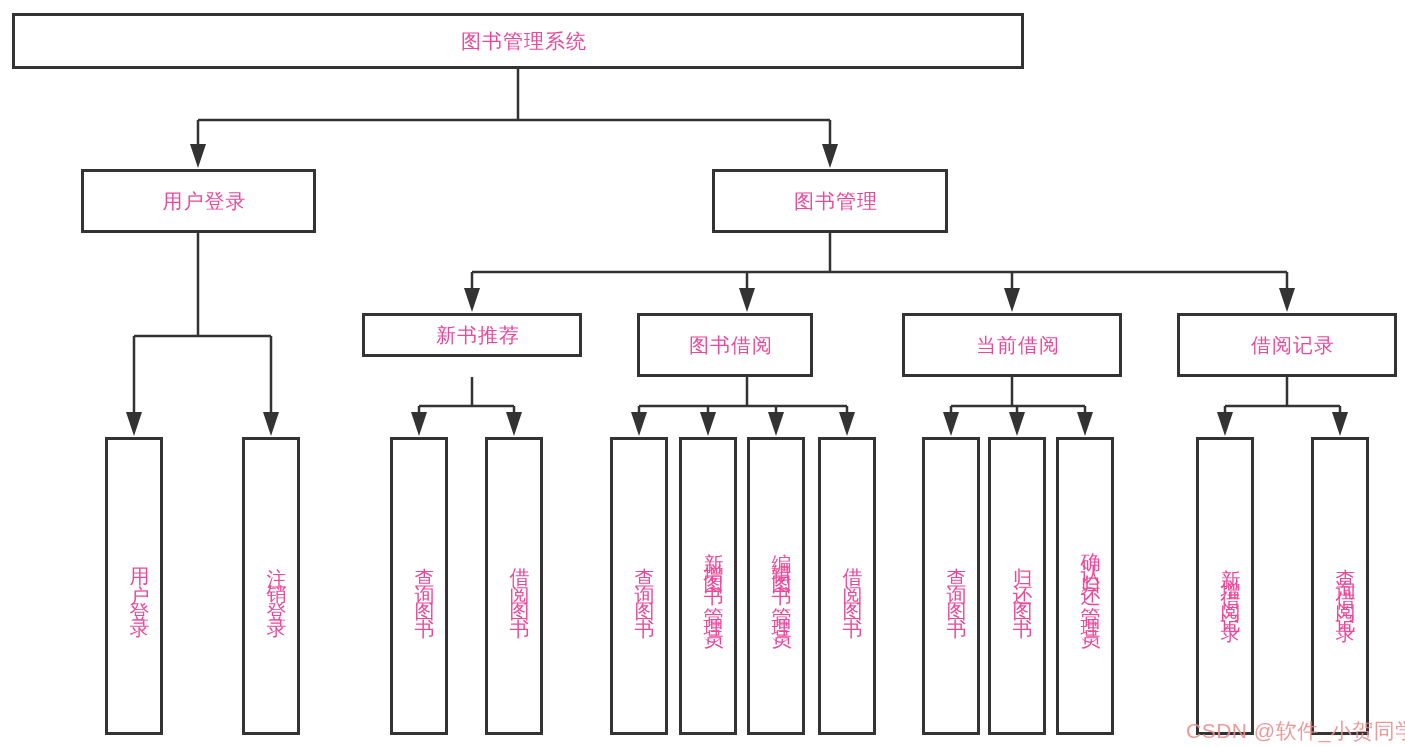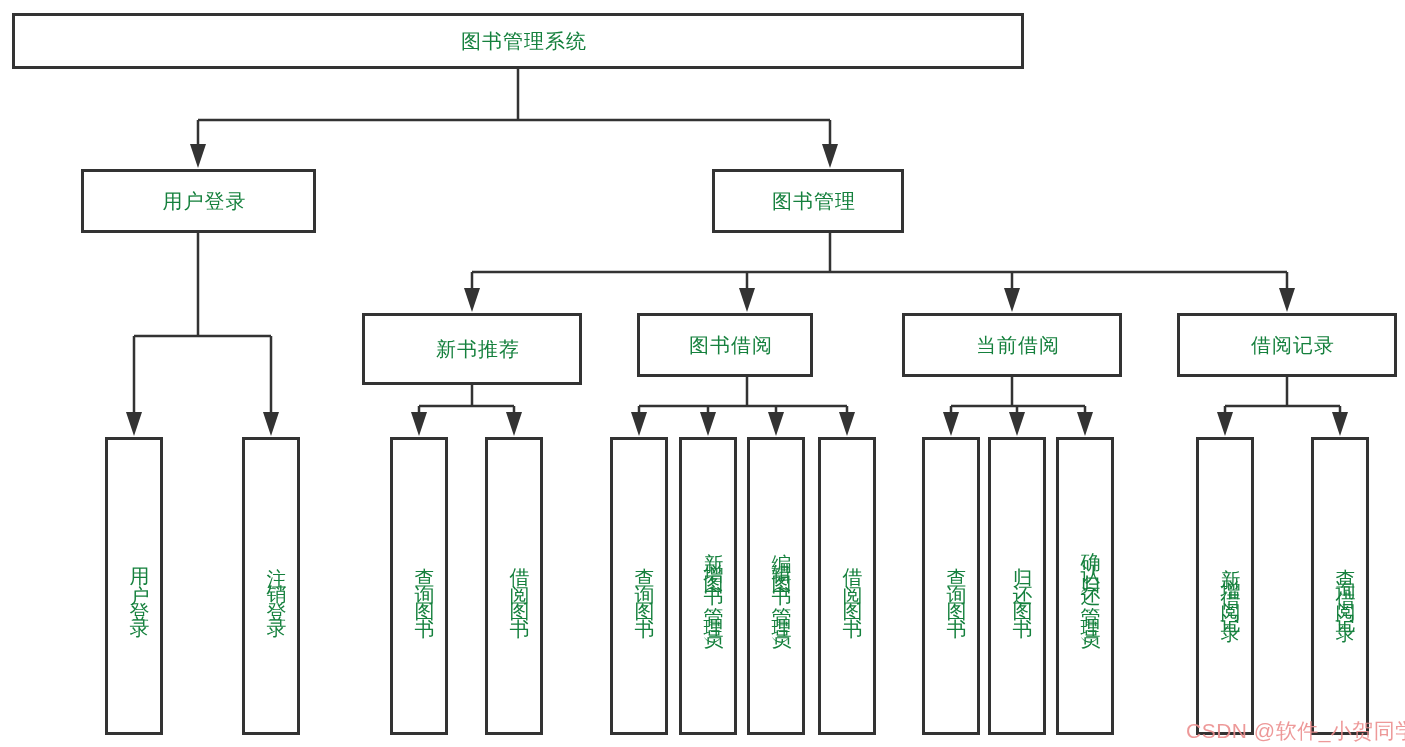--- a/index.html
+++ b/index.html
@@ -22,21 +22,21 @@
     z-index: 0;
   }
   .box {
     position: absolute;
     box-sizing: border-box;
     border: 3px solid #333333;
     background: #ffffff;
     display: flex;
     align-items: center;
     justify-content: center;
-    color: #15803d;
+    color: #ec4899;
     font-size: 20px;
     z-index: 1;
     letter-spacing: 1px;
     padding-left: 12px;
   }
   .leaf span {
     writing-mode: vertical-rl;
     text-orientation: mixed;
     letter-spacing: 11px;
     line-height: 1;
@@ -94,25 +94,25 @@
     </g>
   </svg>
 
   <div class="box" style="left:12px;top:13px;width:1012px;height:56px">
     <span>图书管理系统</span>
   </div>
 
   <div class="box" style="left:81px;top:169px;width:235px;height:64px">
     <span>用户登录</span>
   </div>
-  <div class="box" style="left:712px;top:169px;width:192px;height:64px">
+  <div class="box" style="left:712px;top:169px;width:236px;height:64px">
     <span>图书管理</span>
   </div>
 
-  <div class="box" style="left:362px;top:313px;width:220px;height:72px">
+  <div class="box" style="left:362px;top:313px;width:220px;height:44px">
     <span>新书推荐</span>
   </div>
   <div class="box" style="left:637px;top:313px;width:176px;height:64px">
     <span>图书借阅</span>
   </div>
   <div class="box" style="left:1177px;top:313px;width:220px;height:64px">
     <span>借阅记录</span>
   </div>
   <div class="box" style="left:902px;top:313px;width:220px;height:64px">
     <span>当前借阅</span>

